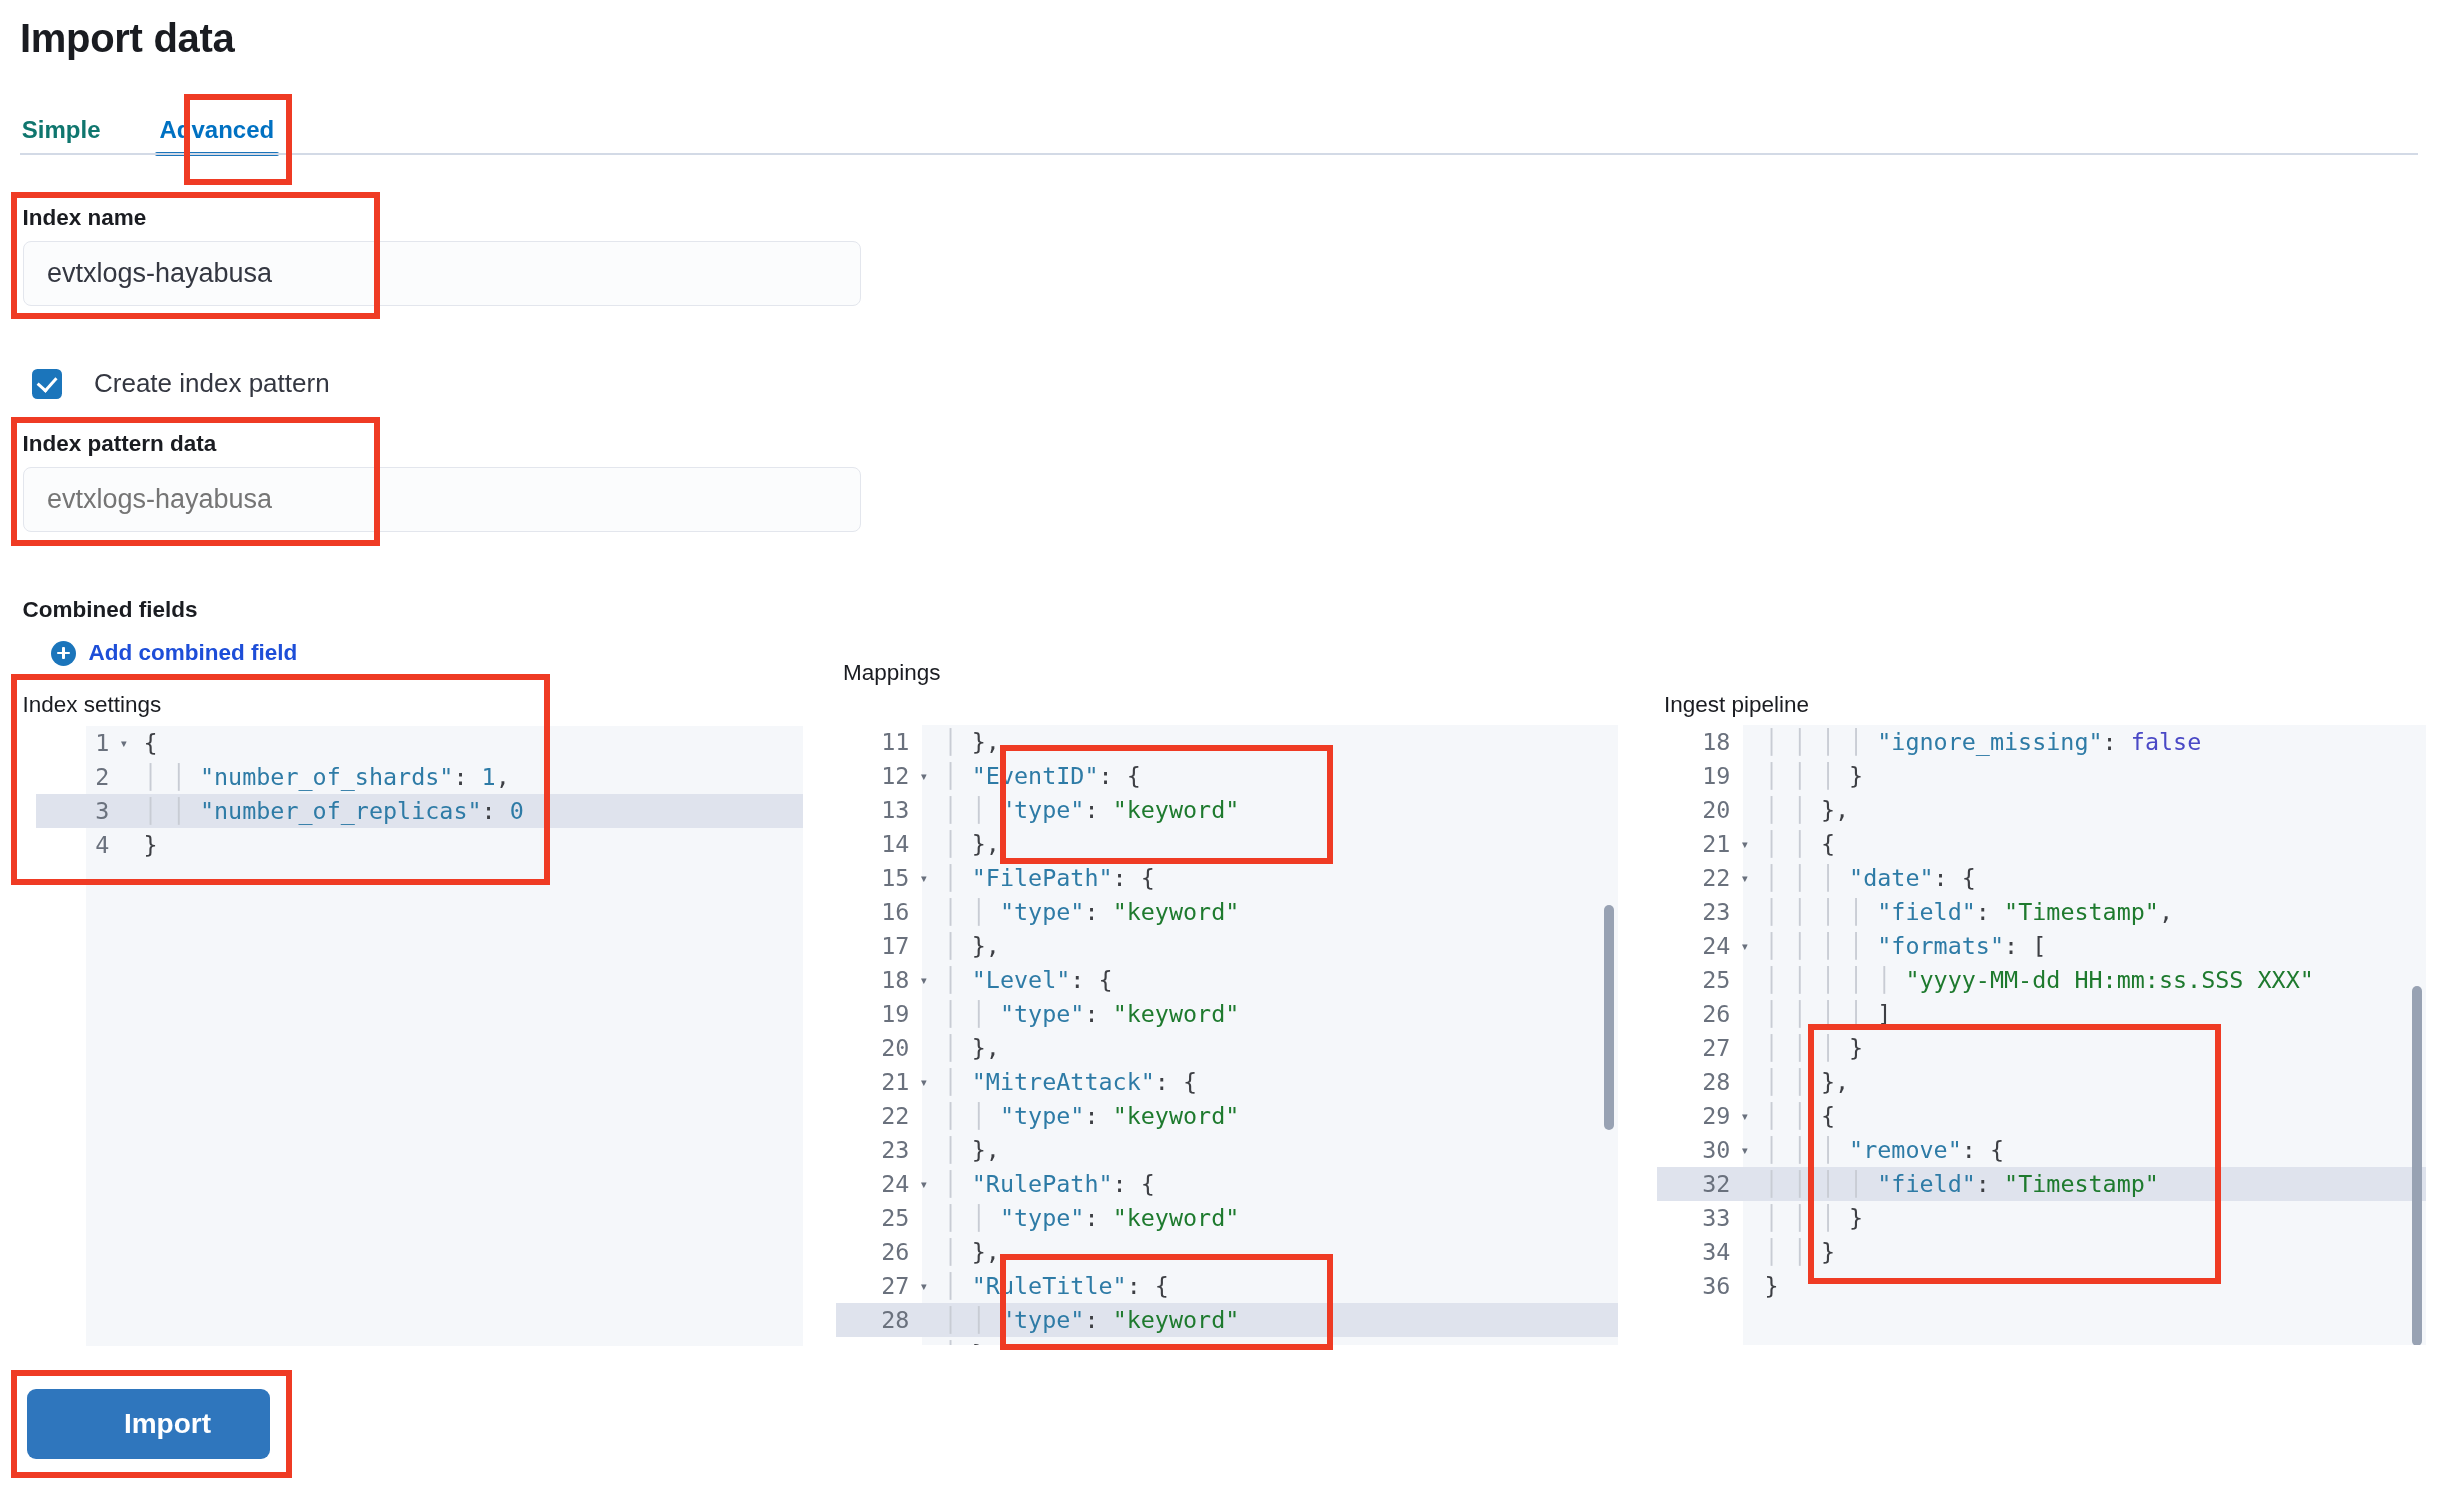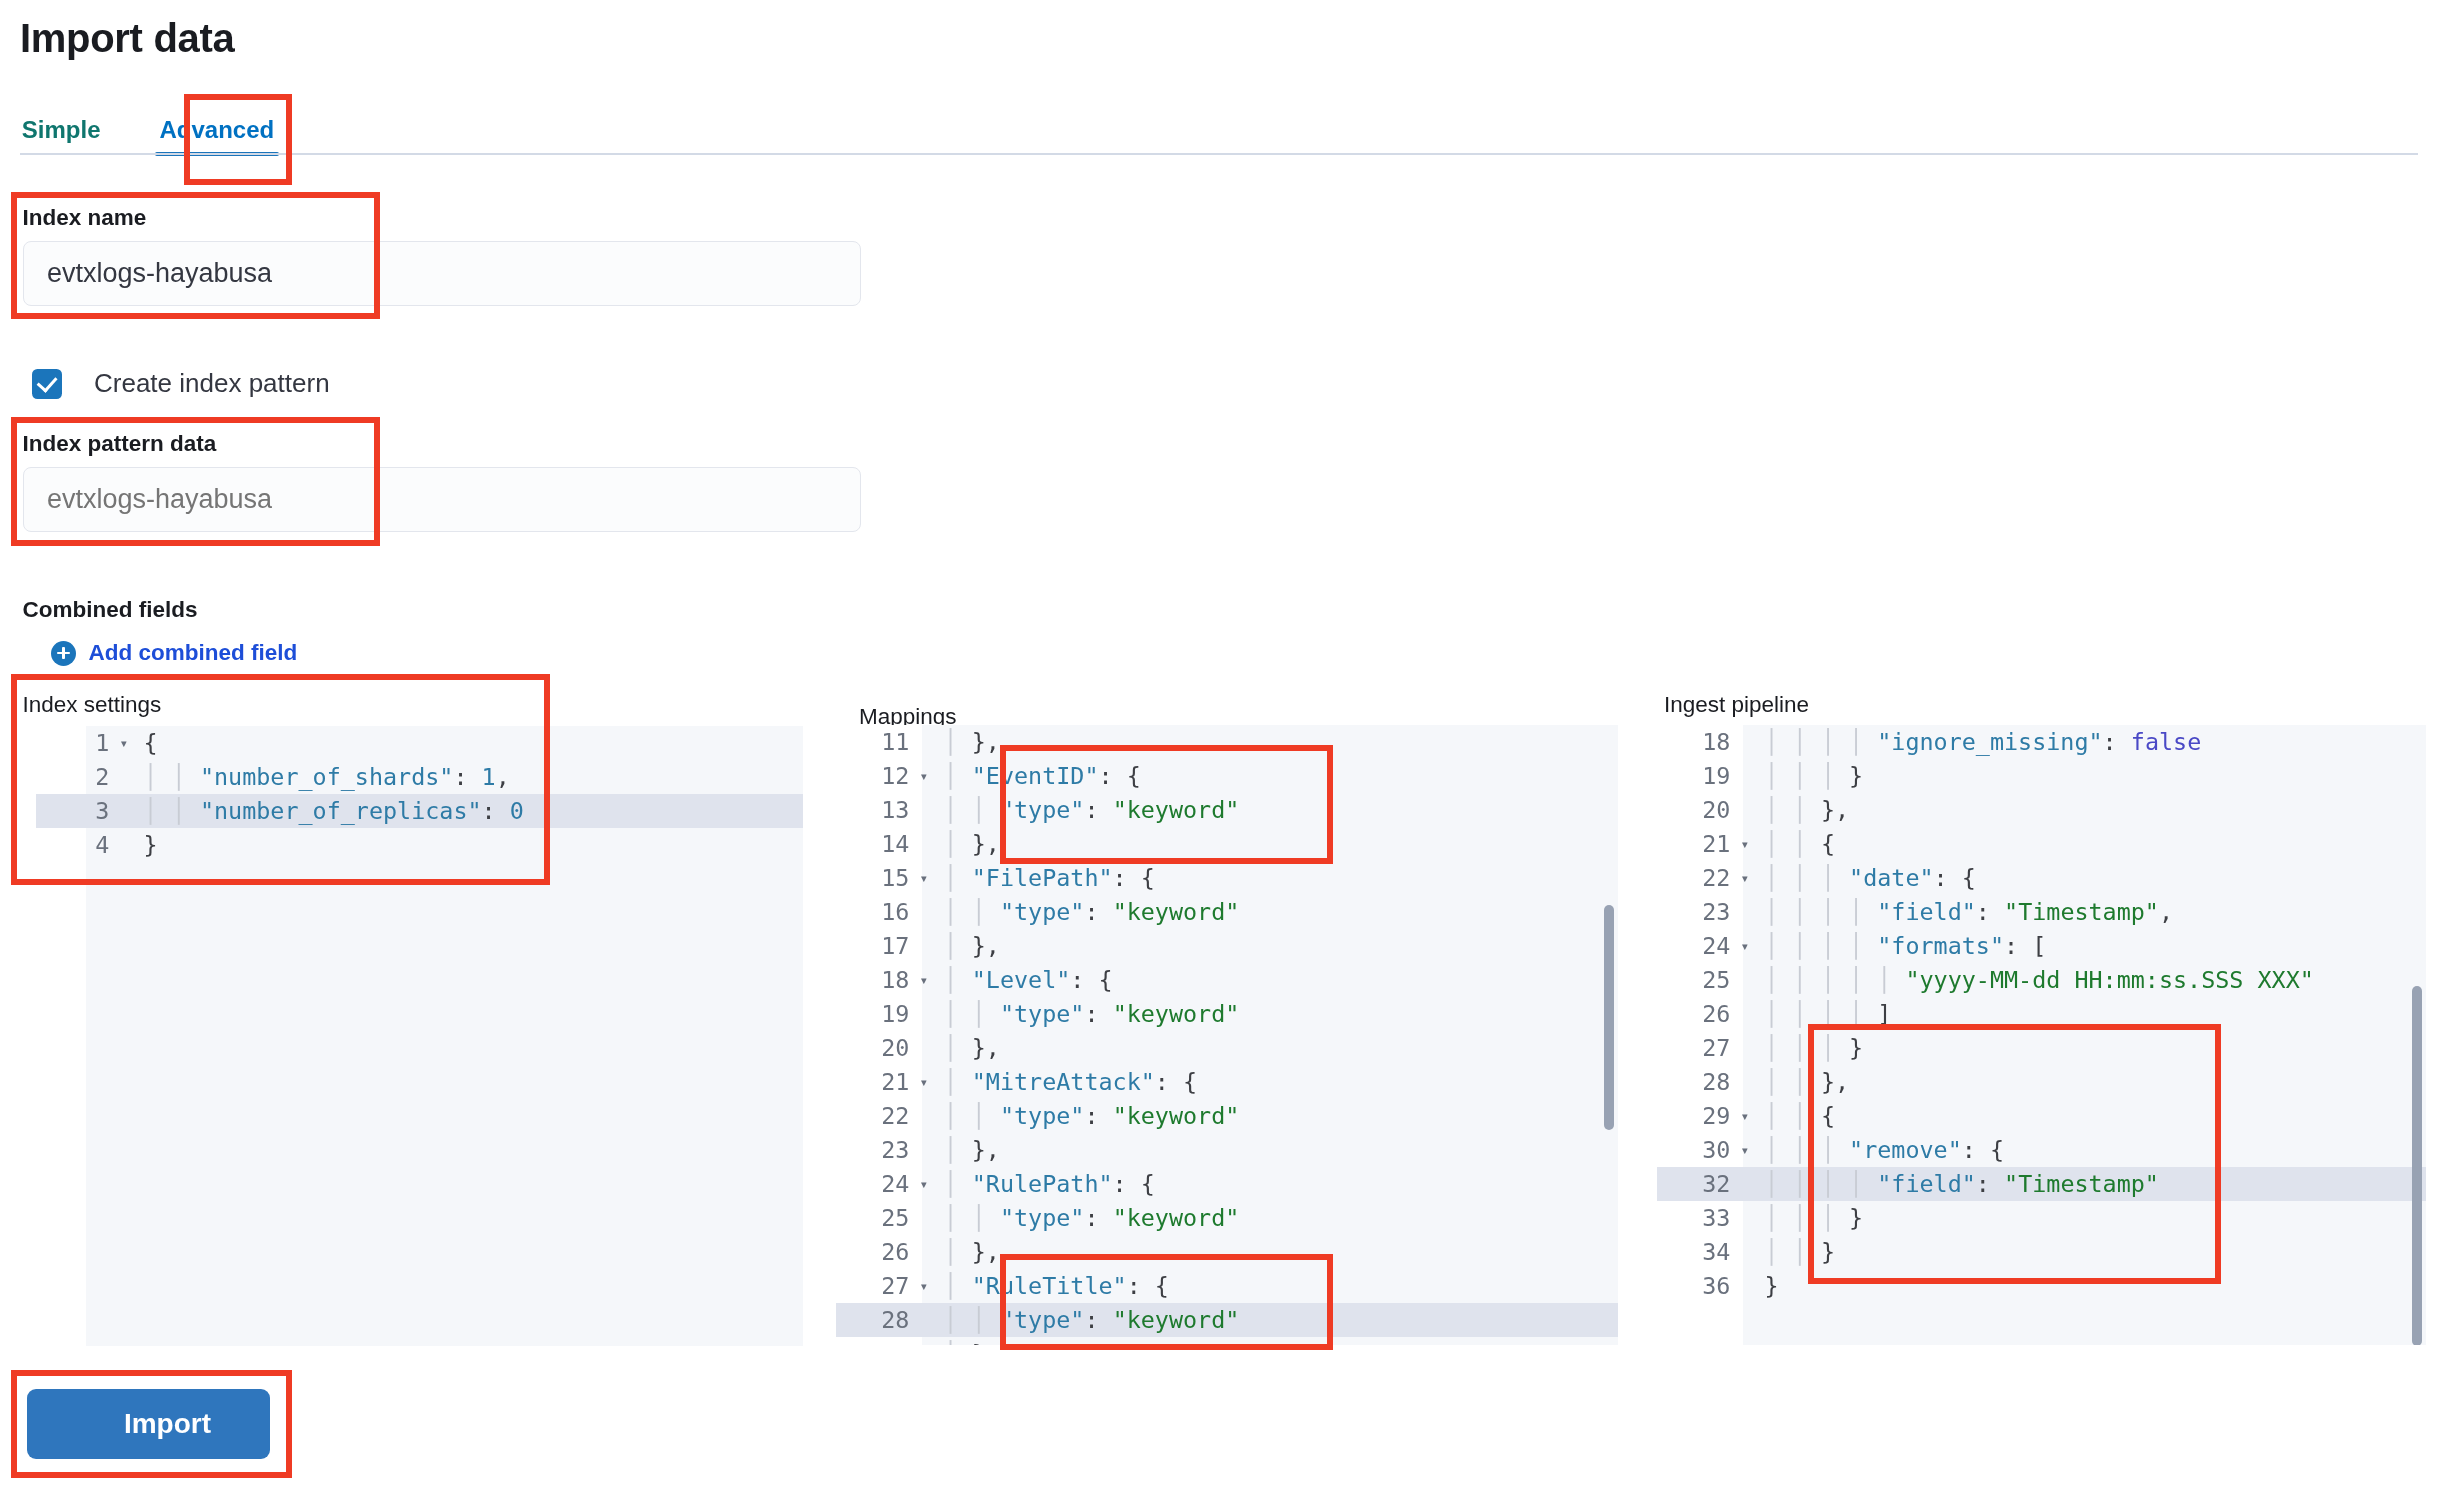--- a/index.html
+++ b/index.html
@@ -205,21 +205,21 @@
   .p { color: #3d3f44; }
 
   
   #title-index-settings { left: 22.5px; top: 692px; }
   #editor-index-settings {
     left: 36px; top: 726px; width: 767px; height: 620px;
   }
   #editor-index-settings .gutter-bg { width: 50px; }
 
   
-  #title-mappings { left: 843px; top: 704px; margin-left: 16px; }
+  #title-mappings { left: 843px; top: 660px; }
   #editor-mappings {
     left: 836px; top: 725px; width: 782px; height: 620px;
   }
   #editor-mappings .gutter-bg { width: 86px; }
 
   
   #title-ingest { left: 1664px; top: 692px; }
   #editor-ingest {
     left: 1657px; top: 725px; width: 769px; height: 620px;
   }

